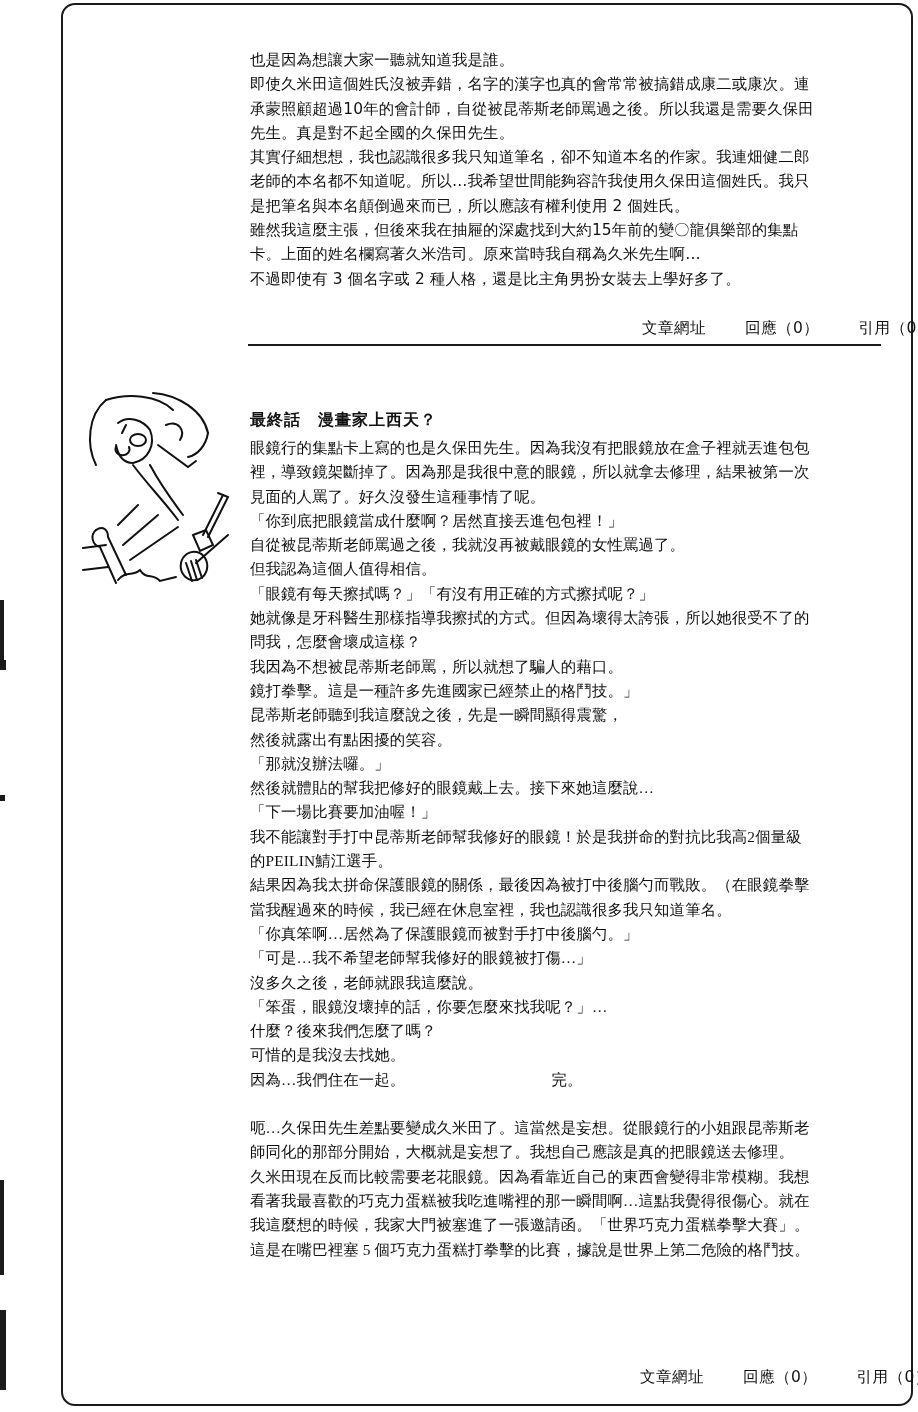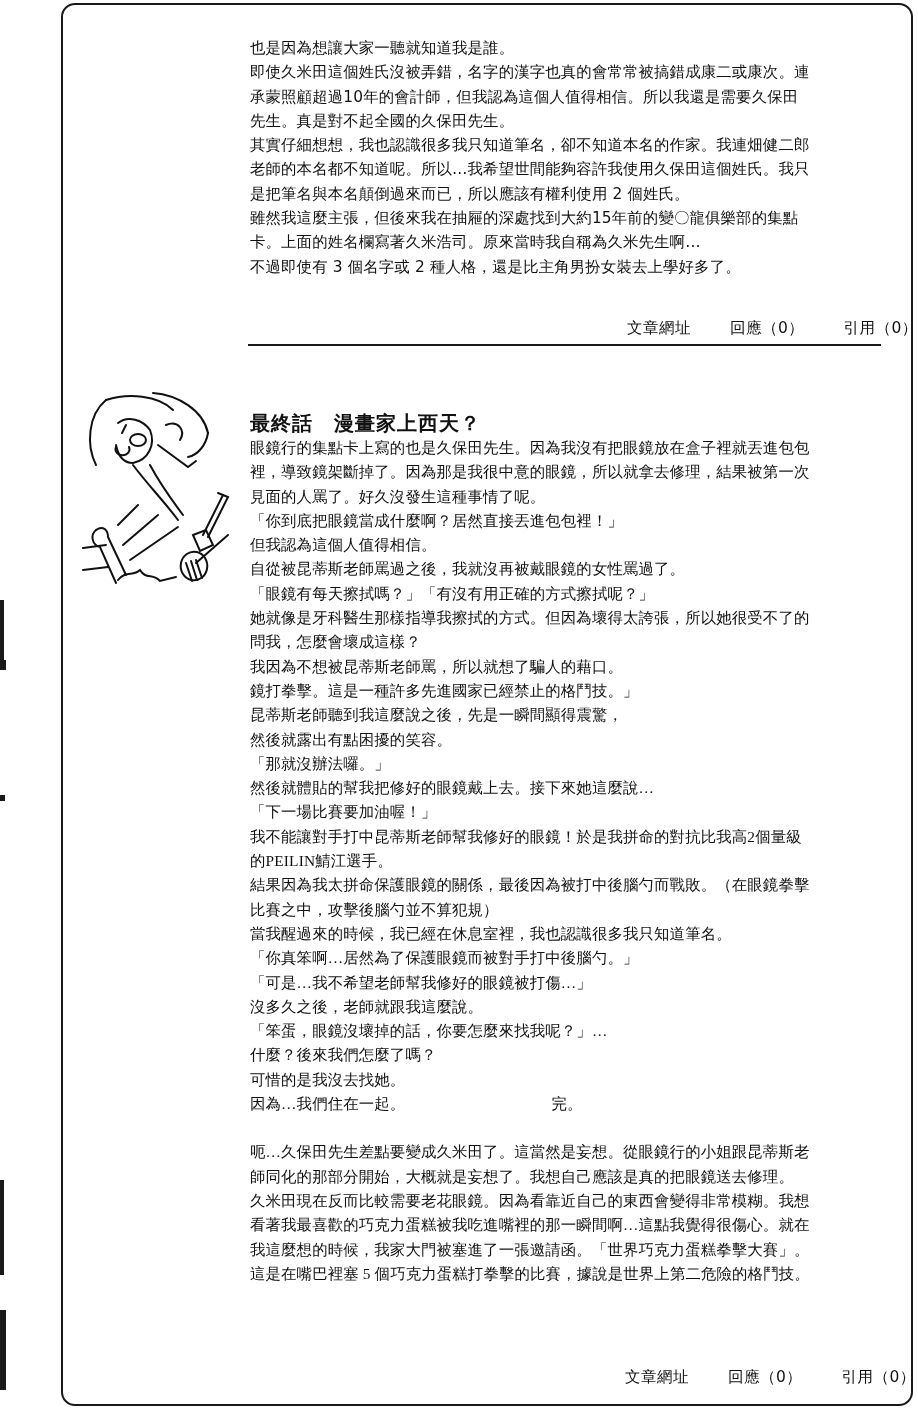--- a/index.html
+++ b/index.html
@@ -52,35 +52,35 @@
   .post-footer {
     position: absolute;
     font-size: 15.5px;
     white-space: nowrap;
     letter-spacing: 0.5px;
   }
   .post-footer span {
     margin-left: 39px;
   }
   .post-footer span:first-child {
-    margin-left: 1px;
+    margin-left: 16px;
   }
   .divider {
     position: absolute;
     left: 248px;
     top: 344px;
     width: 633px;
     height: 0;
     border-top: 2.5px solid #1a1a1a;
   }
   .chapter-title {
     position: absolute;
     left: 250px;
     top: 410px;
-    font-size: 20px;
+    font-size: 16px;
     font-weight: bold;
     white-space: pre;
     letter-spacing: 1px;
   }
   .illustration {
     position: absolute;
     left: 78px;
     top: 385px;
     width: 160px;
     height: 215px;
@@ -99,24 +99,24 @@
 <div class="left-bleed">
   <div class="bleed-mark" style="top:600px;width:4px;height:70px;"></div>
   <div class="bleed-mark" style="top:660px;width:6px;height:10px;"></div>
   <div class="bleed-mark" style="top:795px;width:5px;height:6px;"></div>
   <div class="bleed-mark" style="top:1180px;width:4px;height:95px;"></div>
   <div class="bleed-mark" style="top:1310px;width:6px;height:80px;"></div>
 </div>
 
 <div class="page-frame"></div>
 
-<div class="text-col" style="top:36px;">
+<div class="text-col" style="top:48px;">
   <div class="para-line">也是因為想讓大家一聽就知道我是誰。</div>
   <div class="para-line">即使久米田這個姓氏沒被弄錯，名字的漢字也真的會常常被搞錯成康二或康次。連</div>
-  <div class="para-line">承蒙照顧超過10年的會計師，但我認為這個人值得相信。所以我還是需要久保田</div>
+  <div class="para-line">承蒙照顧超過10年的會計師，自從被昆蒂斯老師罵過之後。所以我還是需要久保田</div>
   <div class="para-line">先生。真是對不起全國的久保田先生。</div>
   <div class="para-line">其實仔細想想，我也認識很多我只知道筆名，卻不知道本名的作家。我連畑健二郎</div>
   <div class="para-line">老師的本名都不知道呢。所以…我希望世間能夠容許我使用久保田這個姓氏。我只</div>
   <div class="para-line">是把筆名與本名顛倒過來而已，所以應該有權利使用 2 個姓氏。</div>
   <div class="para-line">雖然我這麼主張，但後來我在抽屜的深處找到大約15年前的變〇龍俱樂部的集點</div>
   <div class="para-line">卡。上面的姓名欄寫著久米浩司。原來當時我自稱為久米先生啊…</div>
   <div class="para-line">不過即使有 3 個名字或 2 種人格，還是比主角男扮女裝去上學好多了。</div>
 </div>
 
 <div class="post-footer" style="left:626px;top:318px;">
@@ -156,36 +156,35 @@
   </svg>
 </div>
 
 <div class="chapter-title">最終話　漫畫家上西天？</div>
 
 <div class="text-col" style="top:436px;font-family:Liberation Serif, serif;">
   <div class="para-line">眼鏡行的集點卡上寫的也是久保田先生。因為我沒有把眼鏡放在盒子裡就丟進包包</div>
   <div class="para-line">裡，導致鏡架斷掉了。因為那是我很中意的眼鏡，所以就拿去修理，結果被第一次</div>
   <div class="para-line">見面的人罵了。好久沒發生這種事情了呢。</div>
   <div class="para-line">「你到底把眼鏡當成什麼啊？居然直接丟進包包裡！」</div>
+  <div class="para-line">自從被昆蒂斯老師罵過之後，我就沒再被戴眼鏡的女性罵過了。</div>
   <div class="para-line">但我認為這個人值得相信。</div>
-  <div class="para-line">自從被昆蒂斯老師罵過之後，我就沒再被戴眼鏡的女性罵過了。</div>
   <div class="para-line">「眼鏡有每天擦拭嗎？」「有沒有用正確的方式擦拭呢？」</div>
   <div class="para-line">她就像是牙科醫生那樣指導我擦拭的方式。但因為壞得太誇張，所以她很受不了的</div>
   <div class="para-line">問我，怎麼會壞成這樣？</div>
   <div class="para-line">我因為不想被昆蒂斯老師罵，所以就想了騙人的藉口。</div>
   <div class="para-line">鏡打拳擊。這是一種許多先進國家已經禁止的格鬥技。」</div>
   <div class="para-line">昆蒂斯老師聽到我這麼說之後，先是一瞬間顯得震驚，</div>
   <div class="para-line">然後就露出有點困擾的笑容。</div>
   <div class="para-line">「那就沒辦法囉。」</div>
   <div class="para-line">然後就體貼的幫我把修好的眼鏡戴上去。接下來她這麼說…</div>
   <div class="para-line">「下一場比賽要加油喔！」</div>
   <div class="para-line">我不能讓對手打中昆蒂斯老師幫我修好的眼鏡！於是我拼命的對抗比我高2個量級</div>
   <div class="para-line">的PEILIN鯖江選手。</div>
   <div class="para-line">結果因為我太拼命保護眼鏡的關係，最後因為被打中後腦勺而戰敗。（在眼鏡拳擊</div>
-  <div class="para-line">比賽之中，攻擊後腦勺並不算犯規）</div>
   <div class="para-line">當我醒過來的時候，我已經在休息室裡，我也認識很多我只知道筆名。</div>
   <div class="para-line">「你真笨啊…居然為了保護眼鏡而被對手打中後腦勺。」</div>
   <div class="para-line">「可是…我不希望老師幫我修好的眼鏡被打傷…」</div>
   <div class="para-line">沒多久之後，老師就跟我這麼說。</div>
   <div class="para-line">「笨蛋，眼鏡沒壞掉的話，你要怎麼來找我呢？」…</div>
   <div class="para-line">什麼？後來我們怎麼了嗎？</div>
   <div class="para-line">可惜的是我沒去找她。</div>
   <div class="para-line"><span>因為…我們住在一起。</span><span class="end-mark">完。</span></div>
   <div class="gap"></div>
   <div class="para-line">呃…久保田先生差點要變成久米田了。這當然是妄想。從眼鏡行的小姐跟昆蒂斯老</div>

